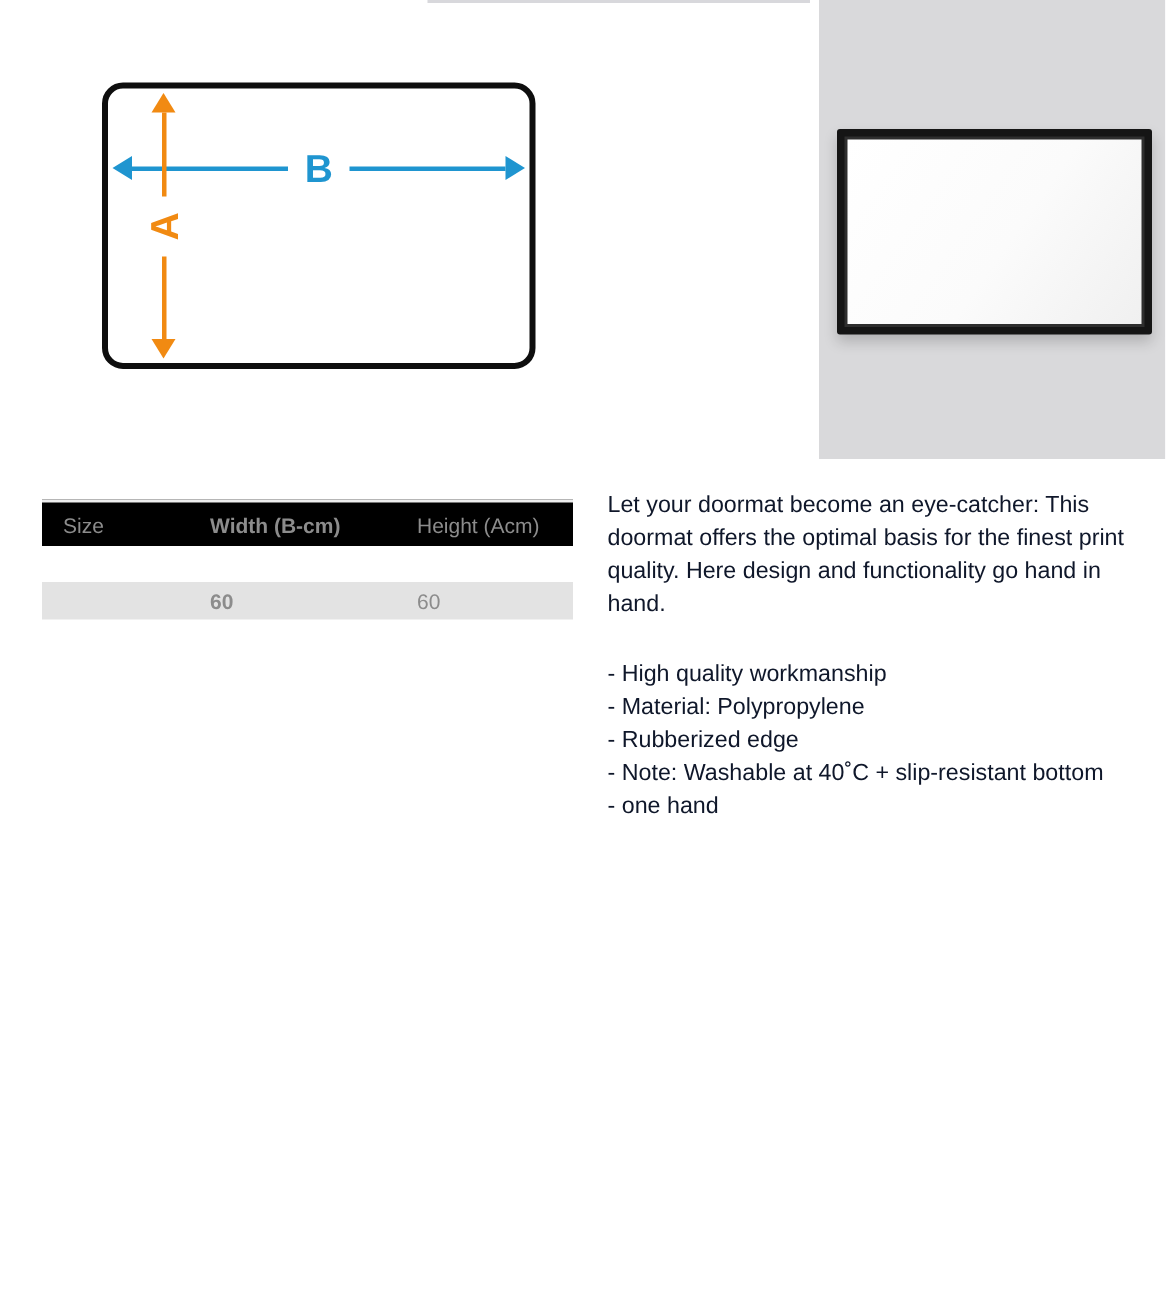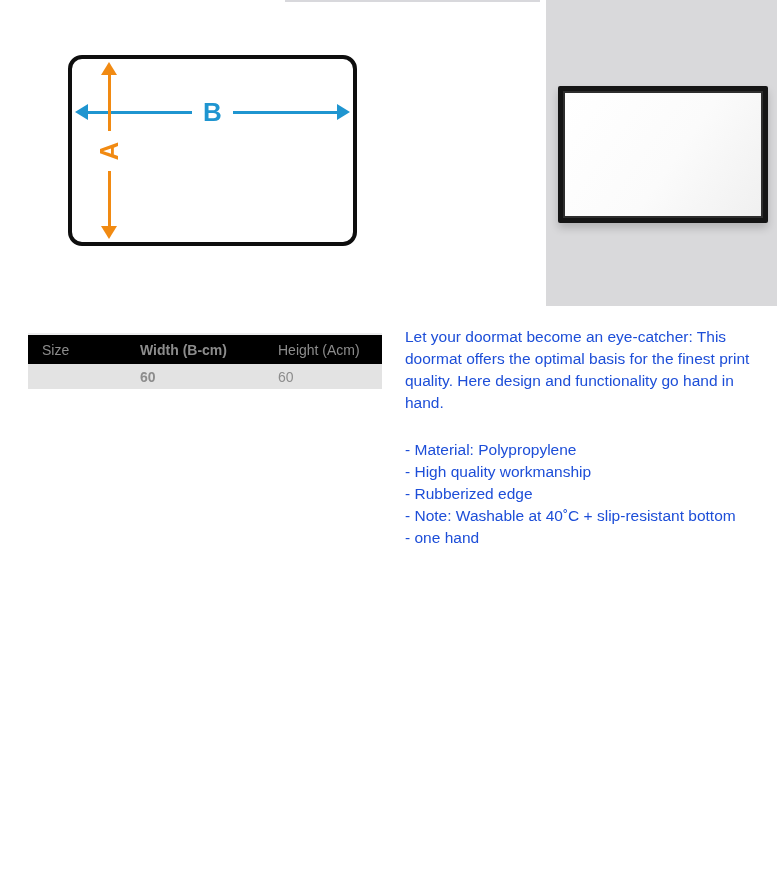--- a/index.html
+++ b/index.html
@@ -38,27 +38,27 @@
   .mat-inner-bevel { position:absolute; left:5px; top:5px; right:5px; bottom:5px; background:#2e2e2e; }
   .mat-surface {
     position:absolute; left:7px; top:7px; right:7px; bottom:7px;
     background:linear-gradient(125deg, #ffffff 0%, #fbfbfb 55%, #f0f0f0 100%);
   }
 
   
   .size-table { position:absolute; left:28px; top:333px; width:354px; font-size:14px; color:#8c8c8c; }
   .t-row { display:flex; align-items:center; }
   .t-head { height:29px; background:#000000; border-top:2px solid #ededee; }
-  .t-data { height:25px; background:#e3e3e3; }
+  .t-data { height:25px; background:#e3e3e3;margin-top:24px; }
   .col-size   { width:112px; padding-left:14px; box-sizing:border-box; }
   .col-width  { width:138px;font-weight:bold; }
   .col-height { flex:1; }
 
   
-  .description { position:absolute; left:405px; top:326px; width:345px; font-size:15.5px; line-height:22px; color:#1d4ed8; }
+  .description { position:absolute; left:405px; top:326px; width:345px; font-size:15.5px; line-height:22px; color:#0f172a; }
   .desc-intro { margin:0 0 25px 0; }
   .desc-bullets { }
   .bullet { padding-left:9px; text-indent:-9px; }
 </style>
 </head>
 <body>
 
 <div class="canvas">
 
   <div class="top-edge-line"></div>
@@ -98,21 +98,21 @@
     <div class="t-row t-data">
       <div class="col-size"></div>
       <div class="col-width">60</div>
       <div class="col-height">60</div>
     </div>
   </div>
 
   <div class="description">
     <p class="desc-intro">Let your doormat become an eye-catcher: This doormat offers the optimal basis for the finest print quality. Here design and functionality go hand in hand.</p>
     <div class="desc-bullets">
+      <div class="bullet">- High quality workmanship</div>
       <div class="bullet">- Material: Polypropylene</div>
-      <div class="bullet">- High quality workmanship</div>
       <div class="bullet">- Rubberized edge</div>
       <div class="bullet">- Note: Washable at 40˚C + slip-resistant bottom</div>
       <div class="bullet">- one hand</div>
     </div>
   </div>
 
 </div>
 
 </body></html>

